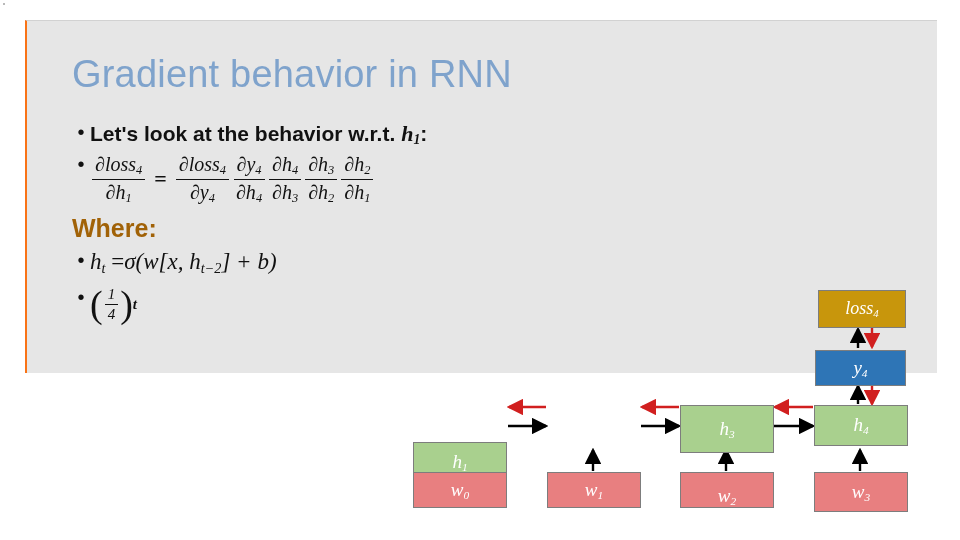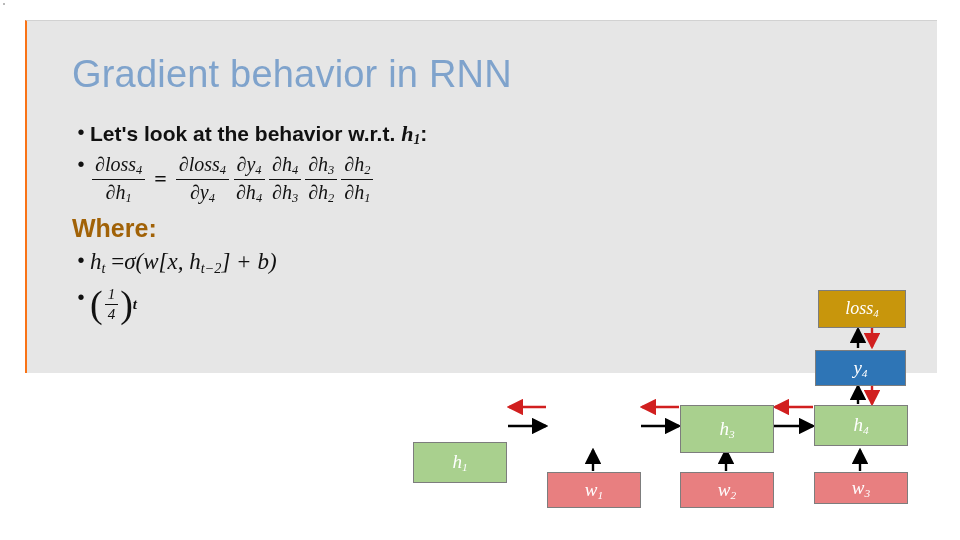--- a/index.html
+++ b/index.html
@@ -327,23 +327,26 @@
   <div class="node h" style="left:413px; top:405px; width:94px; height:41px;margin-top:37px;">
     <span><span>h</span><sub>1</sub></span>
   </div>
   <div class="node h" style="left:680px; top:405px; width:94px; height:48px;">
     <span><span>h</span><sub>3</sub></span>
   </div>
   <div class="node h" style="left:814px; top:405px; width:94px; height:41px;align-items:center;">
     <span><span>h</span><sub>4</sub></span>
   </div>
 
+  <div class="node w" style="left:413px; top:472px; width:94px; height:36px;">
+    <span><span>w</span><sub>0</sub></span>
+  </div>
   <div class="node w" style="left:547px; top:472px; width:94px; height:36px;">
     <span><span>w</span><sub>1</sub></span>
   </div>
-  <div class="node w" style="left:680px; top:472px; width:94px; height:36px;">
+  <div class="node w" style="left:680px; top:472px; width:94px; height:36px;align-items:flex-end;">
     <span><span>w</span><sub>2</sub></span>
   </div>
-  <div class="node w" style="left:814px; top:472px; width:94px; height:32px;">
+  <div class="node w" style="left:814px; top:472px; width:94px; height:40px;">
     <span><span>w</span><sub>3</sub></span>
   </div>
 
 </div>
 
 </body></html>

